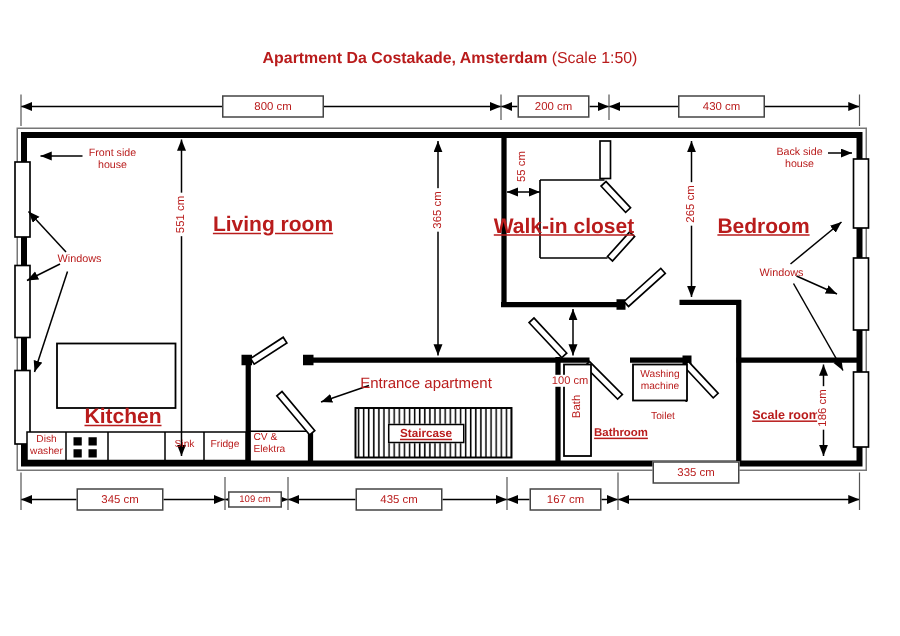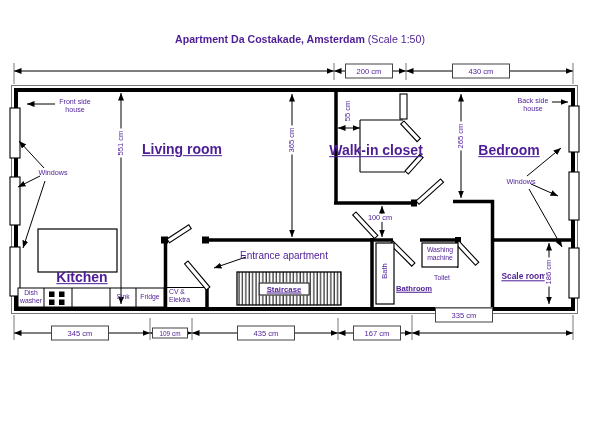--- a/index.html
+++ b/index.html
@@ -1,27 +1,27 @@
 <!DOCTYPE html>
 <html><head>
 <meta charset="utf-8">
 <style>
   html,body{margin:0;padding:0;background:#fff;}
   #canvas{position:relative;width:600px;height:424px;background:#fff;overflow:hidden;
-          font-family:"Liberation Sans","DejaVu Sans",sans-serif;color:#4c1d95;}
+          font-family:"Liberation Sans","DejaVu Sans",sans-serif;color:#b91c1c;}
   #plan-svg{position:absolute;left:0;top:0;}
   .lbl{position:absolute;transform:translate(-50%,-50%);font-size:8px;line-height:1.12;
        text-align:center;white-space:nowrap;}
   .wrap{white-space:normal;}
   .room{font-weight:bold;text-decoration:underline;font-size:14px;}
   .room-sm{font-weight:bold;text-decoration:underline;font-size:7.6px;}
   .small{font-size:6.8px;}
   .ital{font-size:7.1px;}
   .vert{transform:translate(-50%,-50%) rotate(-90deg);background:#fff;padding:0 2px;font-size:7.6px;}
-  .dimlbl{background:#fff;padding:0 1px;font-size:7.4px;}
+  .dimlbl{background:#fff;padding:0 1px;font-size:7.4px;margin-top:36px;}
   .dimbox{position:absolute;transform:translate(-50%,-50%);background:#fff;border:1px solid #444;
           font-size:7.6px;text-align:center;padding:2px 0;}
   .dimbox.sm{font-size:6.4px;padding:1px 0;}
   .stairbox{position:absolute;transform:translate(-50%,-50%);background:#fff;border:1px solid #000;
             padding:1px 7px;font-weight:bold;text-decoration:underline;font-size:7.8px;white-space:nowrap;}
   .title{position:absolute;left:0;right:0;top:33px;text-align:center;font-size:10.6px;}
   .title b{font-weight:bold;}
 </style>
 </head>
 <body>
@@ -153,20 +153,21 @@
       <line x1="529" y1="189" x2="562" y2="247" marker-end="url(#ah)"></line>
       <line x1="246" y1="257" x2="214" y2="268" marker-end="url(#ah)"></line>
     </g>
   </svg>
 
   <div class="title">
     <b>Apartment Da Costakade, Amsterdam</b>
     <span>(Scale 1:50)</span>
   </div>
 
+  <div class="dimbox" style="left:182px;top:71px;width:66px">800 cm</div>
   <div class="dimbox" style="left:369px;top:71px;width:46px">200 cm</div>
   <div class="dimbox" style="left:481px;top:71px;width:56px">430 cm</div>
 
   <div class="dimbox" style="left:80px;top:333px;width:56px">345 cm</div>
   <div class="dimbox sm" style="left:170px;top:333px;width:34px">109 cm</div>
   <div class="dimbox" style="left:266px;top:333px;width:56px">435 cm</div>
   <div class="dimbox" style="left:377px;top:333px;width:46px">167 cm</div>
   <div class="dimbox" style="left:464px;top:315px;width:56px">335 cm</div>
 
   <div class="lbl room" style="left:182px;top:150px">Living room</div>

